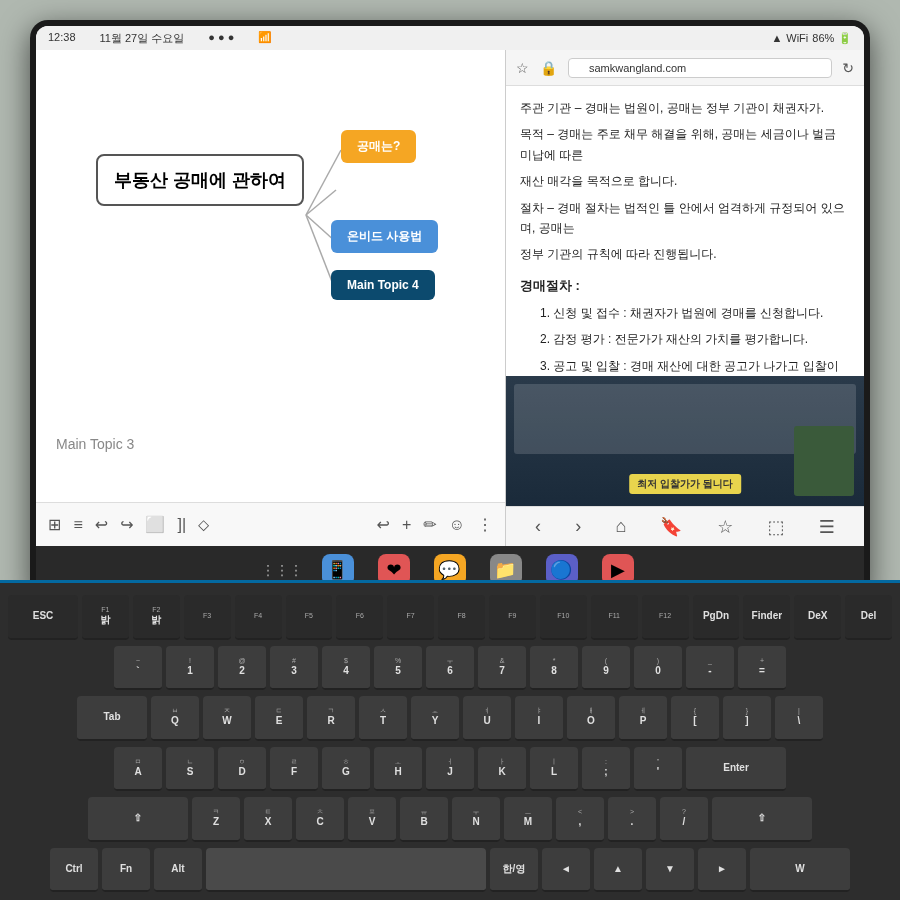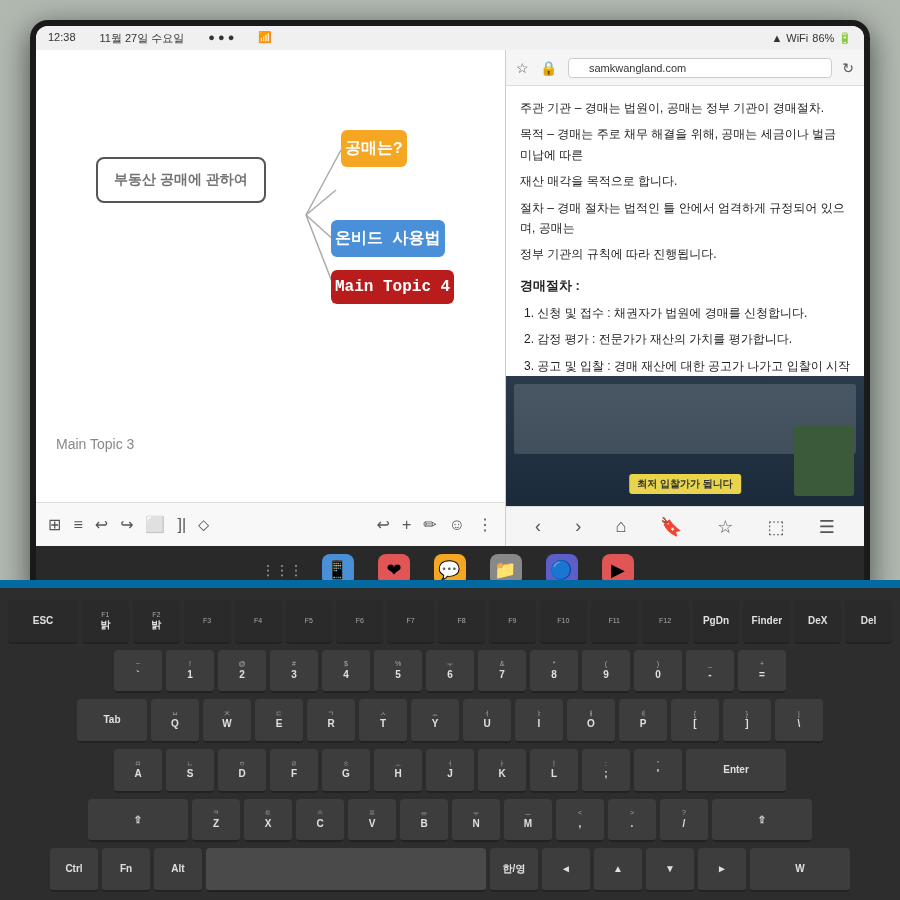--- a/index.html
+++ b/index.html
@@ -80,44 +80,43 @@
     
     .central-node {
       position: absolute;
       left: 80px;
       top: 50%;
       transform: translateY(-50%);
       background: #fff;
       border: 2px solid #555;
       border-radius: 8px;
       padding: 12px 16px;
-      font-size: 14px;
+      font-size: 18px;
       font-weight: bold;
-      color: #737373;
+      color: #000000;
       white-space: nowrap;
       z-index: 5;
     }
 
     
     .branch-node {
       position: absolute;
       border-radius: 6px;
-      padding: 8px 4px;
-      font-size: 16px;
+      padding: 8px 16px;
+      font-size: 12px;
       font-weight: bold;
       color: #fff;
       white-space: nowrap;
       z-index: 5;
       text-align: center;
-      font-family: Liberation Mono, monospace;
     }
     .node-orange { background: #f5a623; }
     .node-red { background: #e05555; }
     .node-blue { background: #4a90d9; }
-    .node-yellow { background: #b91c1c; text-align: right; }
+    .node-yellow { background: #0c4a6e; text-align: right; }
 
     
     .mindmap-svg {
       position: absolute;
       top: 0; left: 0;
       width: 100%; height: 100%;
       z-index: 1;
     }
 
     
@@ -193,21 +192,21 @@
     }
     .browser-content p {
       margin-bottom: 6px;
     }
     .browser-content .section-title {
       font-weight: bold;
       font-size: 13px;
       margin: 10px 0 6px 0;
     }
     .browser-content .numbered-list {
-      margin-left: 4px;
+      margin-left: 20px;
     }
 
     
     .browser-video-area {
       height: 130px;
       background: #2a2a2a;
       position: relative;
       overflow: hidden;
     }
     .video-placeholder {
@@ -294,21 +293,21 @@
     }
 
     
     .keyboard-outer {
       position: absolute;
       bottom: 0;
       left: 0;
       width: 900px;
       height: 320px;
       background: #2d2d2d;
-      border-top: 8px solid #0369a1;
+      border-top: 3px solid #0369a1;
       display: flex;
       flex-direction: column;
       padding: 12px 8px 8px 8px;
       gap: 6px;
     }
     .key-row {
       display: flex;
       gap: 4px;
       justify-content: center;
       flex: 1;
@@ -422,21 +421,21 @@
       <div class="right-panel">
 
         <div class="browser-toolbar">
           <span class="browser-icon-btn">☆</span>
           <span class="browser-icon-btn">🔒</span>
           <div class="url-bar">samkwangland.com</div>
           <span class="browser-icon-btn">↻</span>
         </div>
 
         <div class="browser-content">
-          <p>주관 기관 – 경매는 법원이, 공매는 정부 기관이 경매절차.</p>
+          <p>주관 기관 – 경매는 법원이, 공매는 정부 기관이 채권자가.</p>
           <p>목적 – 경매는 주로 채무 해결을 위해, 공매는 세금이나 벌금 미납에 따른</p>
           <p>재산 매각을 목적으로 합니다.</p>
           <p>절차 – 경매 절차는 법적인 틀 안에서 엄격하게 규정되어 있으며, 공매는</p>
           <p>정부 기관의 규칙에 따라 진행됩니다.</p>
 
           <p class="section-title">경매절차 :</p>
           <div class="numbered-list">
             <p>1. 신청 및 접수 : 채권자가 법원에 경매를 신청합니다.</p>
             <p>2. 감정 평가 : 전문가가 재산의 가치를 평가합니다.</p>
             <p>3. 공고 및 입찰 : 경매 재산에 대한 공고가 나가고 입찰이 시작됩니다.</p>

